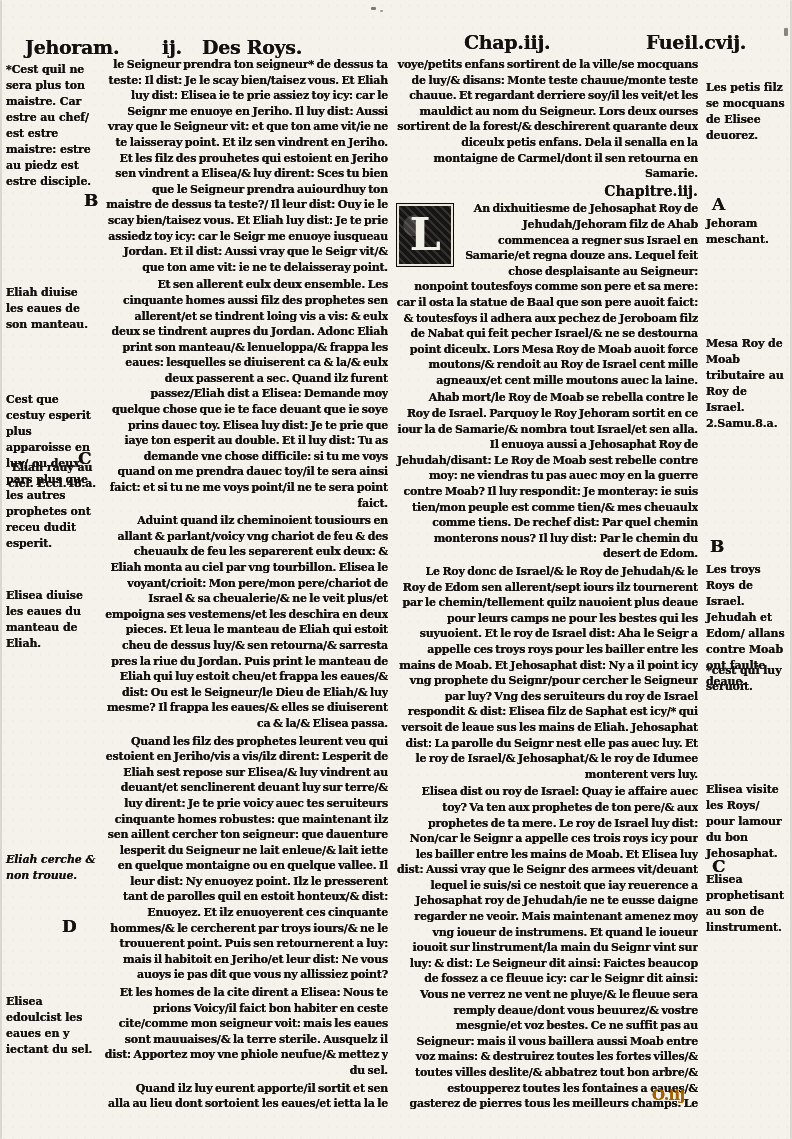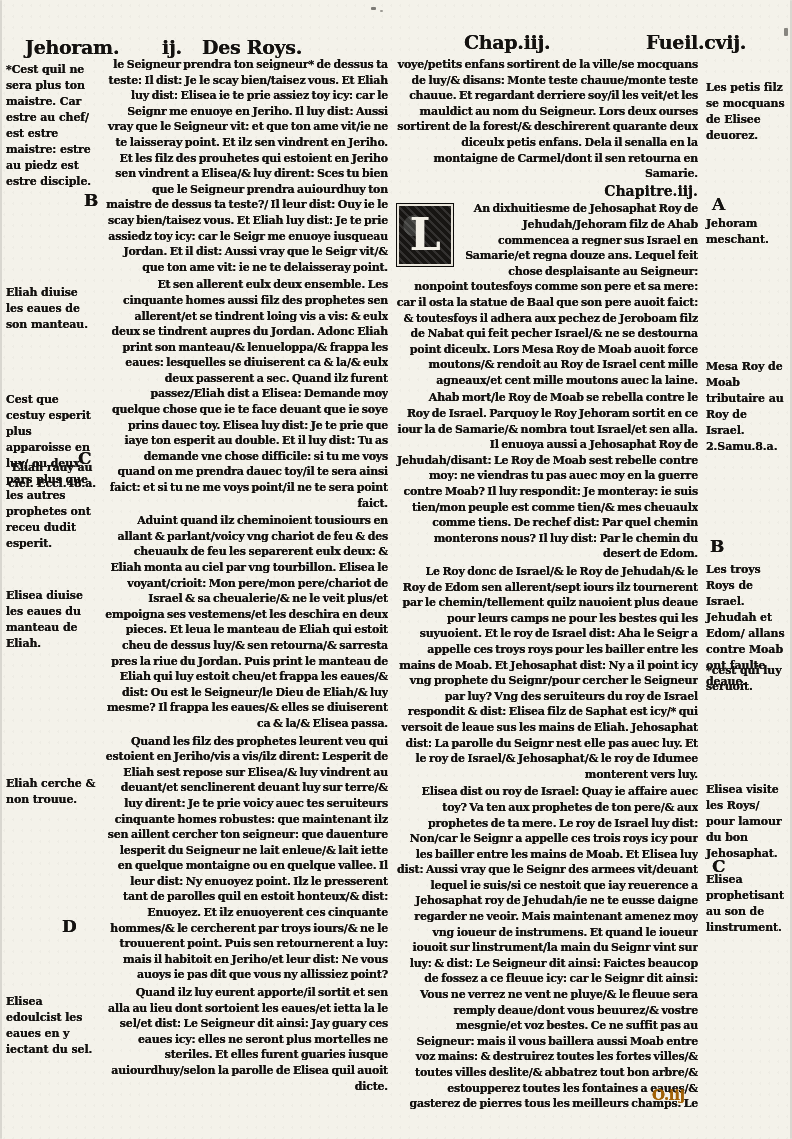--- a/index.html
+++ b/index.html
@@ -71,48 +71,49 @@
 <div class="hdr gothic" style="left:464px;top:31px;">Chap.iij.</div>
 <div class="hdr gothic" style="left:646px;top:31px;">Fueil.cvij.</div>
 
 <div class="marginnote lmn" style="top:62px;">*Cest quil ne sera plus ton maistre. Car estre au chef/ est estre maistre: estre au piedz est estre disciple.</div>
 <div class="secletter" style="left:84px;top:190px;">B</div>
 <div class="marginnote lmn" style="top:285px;">Eliah diuise les eaues de son manteau.</div>
 <div class="marginnote lmn" style="top:392px;">Cest que cestuy esperit plus apparoisse en luy/ ou deux pars plus que les autres prophetes ont receu dudit esperit.</div>
 <div class="secletter" style="left:78px;top:448px;">C</div>
 <div class="marginnote lmn" style="top:460px;text-align:center;">Eliah rauy au ciel. Eccl.48.a.</div>
 <div class="marginnote lmn" style="top:588px;">Elisea diuise les eaues du manteau de Eliah.</div>
-<div class="marginnote lmn" style="top:776px;">Eliah cerche &amp; non trouue.</div>
+<div class="marginnote lmn" style="top:852px;font-style:italic;">Eliah cerche &amp; non trouue.</div>
 <div class="secletter" style="left:62px;top:916px;">D</div>
 <div class="marginnote lmn" style="top:994px;">Elisea edoulcist les eaues en y iectant du sel.</div>
 
 <div class="col gothic" id="left-col">
   <p class="noindent">le Seigneur prendra ton seigneur* de dessus ta teste: Il dist: Je le scay bien/taisez vous. Et Eliah luy dist: Elisea ie te prie assiez toy icy: car le Seignr me enuoye en Jeriho. Il luy dist: Aussi vray que le Seigneur vit: et que ton ame vit/ie ne te laisseray point. Et ilz sen vindrent en Jeriho. Et les filz des prouhetes qui estoient en Jeriho sen vindrent a Elisea/&amp; luy dirent: Sces tu bien que le Seigneur prendra auiourdhuy ton maistre de dessus ta teste?/ Il leur dist: Ouy ie le scay bien/taisez vous. Et Eliah luy dist: Je te prie assiedz toy icy: car le Seigr me enuoye iusqueau Jordan. Et il dist: Aussi vray que le Seigr vit/&amp; que ton ame vit: ie ne te delaisseray point.</p>
   <p>Et sen allerent eulx deux ensemble. Les cinquante homes aussi filz des prophetes sen allerent/et se tindrent loing vis a vis: &amp; eulx deux se tindrent aupres du Jordan. Adonc Eliah print son manteau/&amp; lenueloppa/&amp; frappa les eaues: lesquelles se diuiserent ca &amp; la/&amp; eulx deux passerent a sec. Quand ilz furent passez/Eliah dist a Elisea: Demande moy quelque chose que ie te face deuant que ie soye prins dauec toy. Elisea luy dist: Je te prie que iaye ton esperit au double. Et il luy dist: Tu as demande vne chose difficile: si tu me voys quand on me prendra dauec toy/il te sera ainsi faict: et si tu ne me voys point/il ne te sera point faict.</p>
   <p>Aduint quand ilz cheminoient tousiours en allant &amp; parlant/voicy vng chariot de feu &amp; des cheuaulx de feu les separerent eulx deux: &amp; Eliah monta au ciel par vng tourbillon. Elisea le voyant/crioit: Mon pere/mon pere/chariot de Israel &amp; sa cheualerie/&amp; ne le veit plus/et empoigna ses vestemens/et les deschira en deux pieces. Et leua le manteau de Eliah qui estoit cheu de dessus luy/&amp; sen retourna/&amp; sarresta pres la riue du Jordan. Puis print le manteau de Eliah qui luy estoit cheu/et frappa les eaues/&amp; dist: Ou est le Seigneur/le Dieu de Eliah/&amp; luy mesme? Il frappa les eaues/&amp; elles se diuiserent ca &amp; la/&amp; Elisea passa.</p>
   <p>Quand les filz des prophetes leurent veu qui estoient en Jeriho/vis a vis/ilz dirent: Lesperit de Eliah sest repose sur Elisea/&amp; luy vindrent au deuant/et senclinerent deuant luy sur terre/&amp; luy dirent: Je te prie voicy auec tes seruiteurs cinquante homes robustes: que maintenant ilz sen aillent cercher ton seigneur: que dauenture lesperit du Seigneur ne lait enleue/&amp; lait iette en quelque montaigne ou en quelque vallee. Il leur dist: Ny enuoyez point. Ilz le presserent tant de parolles quil en estoit honteux/&amp; dist: Enuoyez. Et ilz enuoyerent ces cinquante hommes/&amp; le cercherent par troys iours/&amp; ne le trouuerent point. Puis sen retournerent a luy: mais il habitoit en Jeriho/et leur dist: Ne vous auoys ie pas dit que vous ny allissiez point?</p>
+  <p>Et les homes de la cite dirent a Elisea: Nous te prions Voicy/il faict bon habiter en ceste cite/comme mon seigneur voit: mais les eaues sont mauuaises/&amp; la terre sterile. Ausquelz il dist: Apportez moy vne phiole neufue/&amp; mettez y du sel.</p>
   <p>Quand ilz luy eurent apporte/il sortit et sen alla au lieu dont sortoient les eaues/et ietta la le sel/et dist: Le Seigneur dit ainsi: Jay guary ces eaues icy: elles ne seront plus mortelles ne steriles. Et elles furent guaries iusque auiourdhuy/selon la parolle de Elisea quil auoit dicte.</p>
 
 </div>
 
 <div class="col gothic" id="right-col">
   <p class="noindent">voye/petits enfans sortirent de la ville/se mocquans de luy/&amp; disans: Monte teste chauue/monte teste chauue. Et regardant derriere soy/il les veit/et les mauldict au nom du Seigneur. Lors deux ourses sortirent de la forest/&amp; deschirerent quarante deux diceulx petis enfans. Dela il senalla en la montaigne de Carmel/dont il sen retourna en Samarie.</p>
   <p class="chap-head">Chapitre.iij.</p>
   <p class="noindent">
     <span class="dropcap">L</span><span>An dixhuitiesme de Jehosaphat Roy de Jehudah/Jehoram filz de Ahab commencea a regner sus Israel en Samarie/et regna douze ans. Lequel feit chose desplaisante au Seigneur: nonpoint toutesfoys comme son pere et sa mere: car il osta la statue de Baal que son pere auoit faict: &amp; toutesfoys il adhera aux pechez de Jeroboam filz de Nabat qui feit pecher Israel/&amp; ne se destourna point diceulx. Lors Mesa Roy de Moab auoit force moutons/&amp; rendoit au Roy de Israel cent mille agneaux/et cent mille moutons auec la laine.</span>
   </p>
   <p>Ahab mort/le Roy de Moab se rebella contre le Roy de Israel. Parquoy le Roy Jehoram sortit en ce iour la de Samarie/&amp; nombra tout Israel/et sen alla. Il enuoya aussi a Jehosaphat Roy de Jehudah/disant: Le Roy de Moab sest rebelle contre moy: ne viendras tu pas auec moy en la guerre contre Moab? Il luy respondit: Je monteray: ie suis tien/mon peuple est comme tien/&amp; mes cheuaulx comme tiens. De rechef dist: Par quel chemin monterons nous? Il luy dist: Par le chemin du desert de Edom.</p>
   <p>Le Roy donc de Israel/&amp; le Roy de Jehudah/&amp; le Roy de Edom sen allerent/sept iours ilz tournerent par le chemin/tellement quilz nauoient plus deaue pour leurs camps ne pour les bestes qui les suyuoient. Et le roy de Israel dist: Aha le Seigr a appelle ces troys roys pour les bailler entre les mains de Moab. Et Jehosaphat dist: Ny a il point icy vng prophete du Seignr/pour cercher le Seigneur par luy? Vng des seruiteurs du roy de Israel respondit &amp; dist: Elisea filz de Saphat est icy/* qui versoit de leaue sus les mains de Eliah. Jehosaphat dist: La parolle du Seignr nest elle pas auec luy. Et le roy de Israel/&amp; Jehosaphat/&amp; le roy de Idumee monterent vers luy.</p>
   <p>Elisea dist ou roy de Israel: Quay ie affaire auec toy? Va ten aux prophetes de ton pere/&amp; aux prophetes de ta mere. Le roy de Israel luy dist: Non/car le Seignr a appelle ces trois roys icy pour les bailler entre les mains de Moab. Et Elisea luy dist: Aussi vray que le Seignr des armees vit/deuant lequel ie suis/si ce nestoit que iay reuerence a Jehosaphat roy de Jehudah/ie ne te eusse daigne regarder ne veoir. Mais maintenant amenez moy vng ioueur de instrumens. Et quand le ioueur iouoit sur linstrument/la main du Seignr vint sur luy: &amp; dist: Le Seigneur dit ainsi: Faictes beaucop de fossez a ce fleuue icy: car le Seignr dit ainsi: Vous ne verrez ne vent ne pluye/&amp; le fleuue sera remply deaue/dont vous beuurez/&amp; vostre mesgnie/et voz bestes. Ce ne suffit pas au Seigneur: mais il vous baillera aussi Moab entre voz mains: &amp; destruirez toutes les fortes villes/&amp; toutes villes deslite/&amp; abbatrez tout bon arbre/&amp; estoupperez toutes les fontaines a eaues/&amp; gasterez de pierres tous les meilleurs champs. Le matin vint que on offre le sacrifice/et voicy eaues venoient par le chemin de Edom en sorte que la terre fut remplie deaues.</p>
 </div>
 
 <div class="marginnote rmn" style="top:80px;">Les petis filz se mocquans de Elisee deuorez.</div>
 <div class="secletter" style="left:712px;top:194px;">A</div>
 <div class="marginnote rmn" style="top:216px;">Jehoram meschant.</div>
-<div class="marginnote rmn" style="top:336px;margin-top:23px;">Mesa Roy de Moab tributaire au Roy de Israel. 2.Samu.8.a.</div>
+<div class="marginnote rmn" style="top:336px;">Mesa Roy de Moab tributaire au Roy de Israel. 2.Samu.8.a.</div>
 <div class="secletter" style="left:710px;top:536px;">B</div>
 <div class="marginnote rmn" style="top:562px;">Les troys Roys de Israel. Jehudah et Edom/ allans contre Moab ont faulte deaue.</div>
 <div class="marginnote rmn" style="top:663px;">*cest qui luy seruoit.</div>
 <div class="marginnote rmn" style="top:782px;">Elisea visite les Roys/ pour lamour du bon Jehosaphat.</div>
 <div class="secletter" style="left:712px;top:856px;">C</div>
 <div class="marginnote rmn" style="top:872px;">Elisea prophetisant au son de linstrument.</div>
 
 <div class="sig gothic">O.iij</div>
 
 </body></html>

